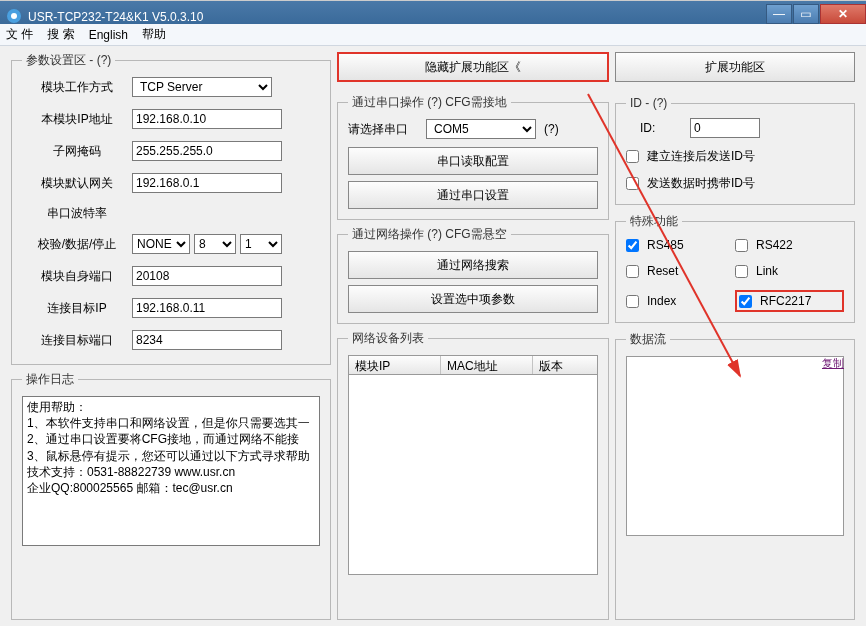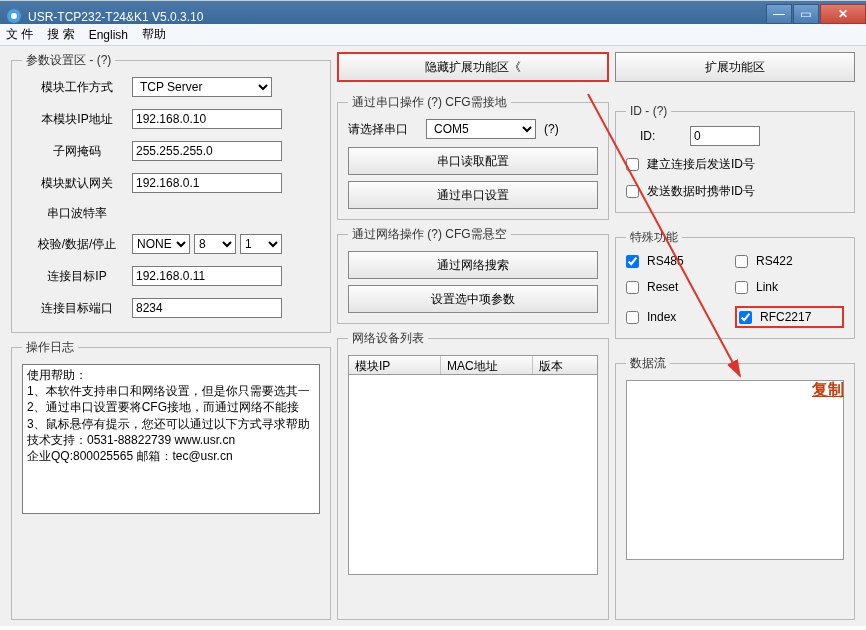--- a/index.html
+++ b/index.html
@@ -49,21 +49,21 @@
 }
 fieldset.panel {
   border: 1px solid #b8b8b8;
   padding: 8px 10px 10px 10px;
   margin: 0;
   background: #f0f0f0;
 }
 fieldset.panel > legend { font-size: 12px; padding: 0 4px; color: #333; }
 .col-left { width: 320px; display: flex; flex-direction: column; gap: 6px; }
 .col-mid  { width: 272px; display: flex; flex-direction: column; gap: 6px; }
-.col-right{ width: 240px; display: flex; flex-direction: column; gap: 16px; }
+.col-right{ width: 240px; display: flex; flex-direction: column; gap: 8px; }
 .row { display: flex; align-items: center; margin-bottom: 12px; }
 .row .lbl { width: 110px; text-align: center; }
 input.txt, select.sel {
   font-family: inherit; font-size: 12px; height: 20px;
   border: 1px solid #7a7a7a; background: #fff; padding: 1px 3px;
 }
 input.txt { width: 150px; }
 select.sel { width: 140px; }
 select.selsm { width: 42px; font-size: 12px; height: 20px; border: 1px solid #7a7a7a; background:#fff; }
 .btn {
@@ -78,21 +78,21 @@
 }
 .listhdr { display: flex; border: 1px solid #999; background: linear-gradient(#fdfdfd,#e7e7e7); height: 20px; }
 .listhdr span { border-right: 1px solid #c3c3c3; padding: 2px 6px; font-size: 12px; }
 .listbody { border: 1px solid #999; border-top: none; background: #fff; height: 200px; }
 .chkrow { display: flex; align-items: center; margin-bottom: 10px; gap: 4px; }
 .chkrow input { margin-right: 4px; }
 .rfcbox { border: 2px solid #e0342a; padding: 2px 6px 2px 2px; display: inline-flex; align-items: center; }
 .special-grid { display: grid; grid-template-columns: 1fr 1fr; row-gap: 12px; }
 .datastream { height: 180px; border: 1px solid #999; background: #fff; }
 .arrow-svg { position: absolute; pointer-events: none; }
-.copy-link { float: right; text-decoration: underline; color: #c2410c; font-size: 16px; font-weight: bold; }
+.copy-link { float: right; text-decoration: underline; color: #701a75; font-size: 11px; }
 </style>
 </head>
 <body>
 
 <div class="titlebar">
   <span class="icon">
     <svg viewBox="0 0 16 16">
         <circle cx="8" cy="8" r="7" fill="#4aa0e0"></circle>
         <circle cx="8" cy="8" r="3" fill="#fff"></circle>
       </svg>
@@ -137,20 +137,24 @@
       <div class="row">
         <div class="lbl">串口波特率</div>
       </div>
       <div class="row">
         <div class="lbl">校验/数据/停止</div>
         <select class="selsm" style="width:58px"><option>NONE</option></select>
         <select class="selsm" style="margin-left:4px"><option>8</option></select>
         <select class="selsm" style="margin-left:4px"><option>1</option></select>
       </div>
       <div class="row">
+        <div class="lbl">模块自身端口</div>
+        <input class="txt" value="20108" style="">
+      </div>
+      <div class="row">
         <div class="lbl">连接目标IP</div>
         <input class="txt" value="192.168.0.11" style="">
       </div>
       <div class="row" style="margin-bottom:4px">
         <div class="lbl">连接目标端口</div>
         <input class="txt" value="8234" style="">
       </div>
     </fieldset>
 
     <fieldset class="panel" style="flex:1;">

